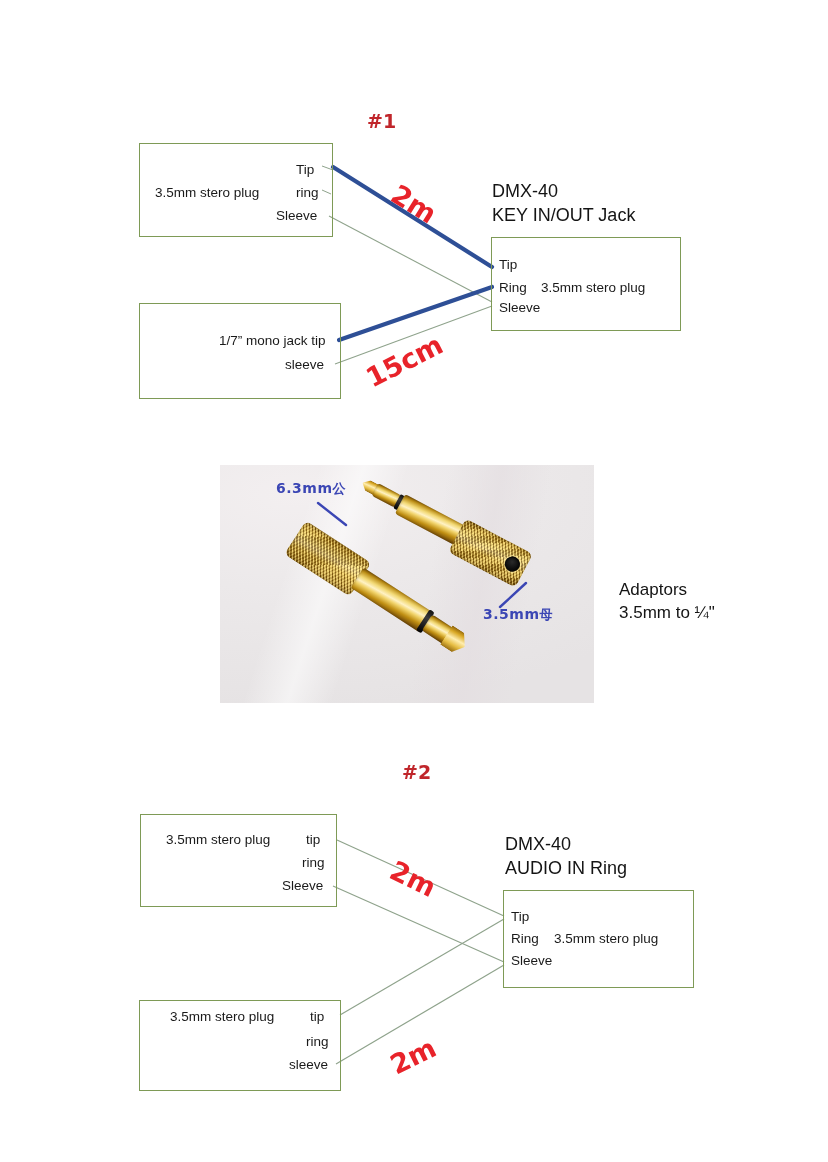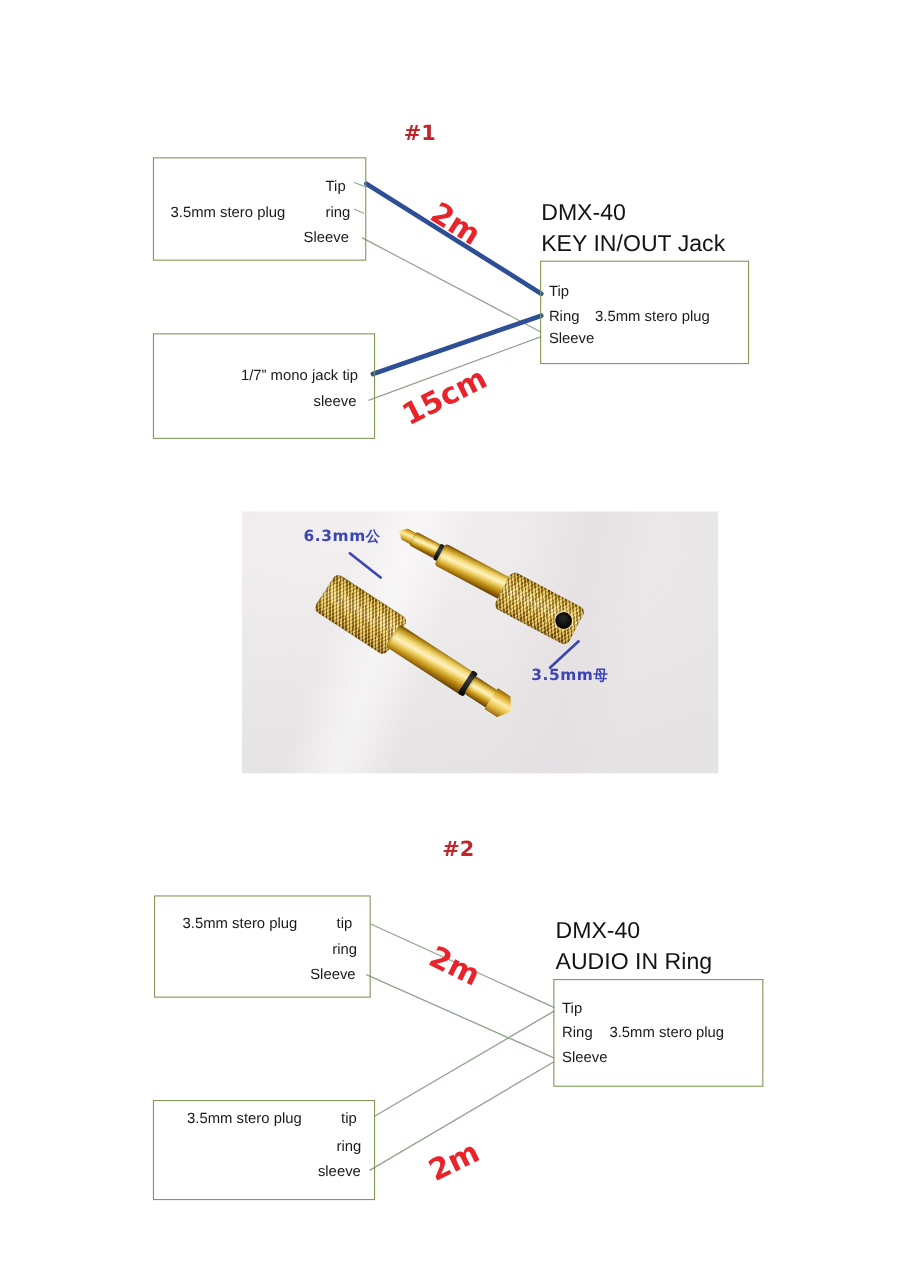--- a/index.html
+++ b/index.html
@@ -48,21 +48,21 @@
     font-size: 13.5px;
     color: #1a1a1a;
     white-space: nowrap;
     line-height: 1;
   }
 
   
   .device-caption {
     position: absolute;
     font-family: "Liberation Sans", sans-serif;
-    font-size: 21px;
+    font-size: 18px;
     color: #141414;
     line-height: 1.32;
     white-space: nowrap;
   }
 
   
   .measure {
     position: absolute;
     font-family: "DejaVu Sans", sans-serif;
     font-size: 27px;
@@ -199,21 +199,21 @@
 
   <div class="abs conn-box" style="left:491px; top:237px; width:190px; height:94px;"></div>
   <div class="lbl" style="left:499px; top:258px;">Tip</div>
   <div class="lbl" style="left:499px; top:281px;">Ring</div>
   <div class="lbl" style="left:541px; top:281px;">3.5mm stero plug</div>
   <div class="lbl" style="left:499px; top:301px;">Sleeve</div>
 
   <div class="measure" style="left:394px; top:178px; transform: rotate(32deg);">2m</div>
   <div class="measure" style="left:368px; top:366px; transform: rotate(-27deg);">15cm</div>
 
-  <div class="photo" style="left:220px; top:465px; width:433px; height:238px;">
+  <div class="photo" style="left:220px; top:465px; width:374px; height:238px;">
     <div class="photo-sheen"></div>
 
     <div class="adapter" style="left:130px; top:34px; width:190px; height:62px; transform: rotate(28deg);">
       <div class="tip-cone" style="left:0px; top:22px; width:16px; height:12px;
            clip-path: polygon(0% 50%, 40% 0%, 100% 0%, 100% 100%, 40% 100%);"></div>
       <div class="shaft" style="left:14px; top:21px; width:26px; height:14px;"></div>
       <div class="ring-band" style="left:39px; top:20px; width:5px; height:16px;"></div>
       <div class="shaft" style="left:43px; top:18px; width:68px; height:22px;"></div>
       <div class="knurl" style="left:108px; top:11px; width:76px; height:38px;"></div>
       <div class="socket-hole" style="left:163px; top:22px; width:15px; height:15px;"></div>
@@ -236,20 +236,24 @@
     </svg>
 
     <div class="ink" style="left:263px; top:142px;">
       <span>3.5mm</span><span class="ink-cjk">母</span>
     </div>
     <svg class="abs" style="left:276px; top:114px; width:40px; height:32px;" viewBox="0 0 40 32" xmlns="http://www.w3.org/2000/svg">
       <line x1="4" y1="28" x2="30" y2="4" stroke="#3b46b4" stroke-width="2.4" stroke-linecap="round"></line>
     </svg>
   </div>
 
+  <div class="adaptor-caption" style="left:619px; top:579px;">
+    <div>Adaptors</div>
+    <div>3.5mm to ¼"</div>
+  </div>
 
   <div class="abs section-num" style="left:402px; top:763px;">#2</div>
 
   <div class="abs conn-box" style="left:140px; top:814px; width:197px; height:93px;"></div>
   <div class="lbl" style="left:166px; top:833px;">3.5mm   stero   plug</div>
   <div class="lbl" style="left:306px; top:833px;">tip</div>
   <div class="lbl" style="left:302px; top:856px;">ring</div>
   <div class="lbl" style="left:282px; top:879px;">Sleeve</div>
 
   <div class="abs conn-box" style="left:139px; top:1000px; width:202px; height:91px;"></div>

